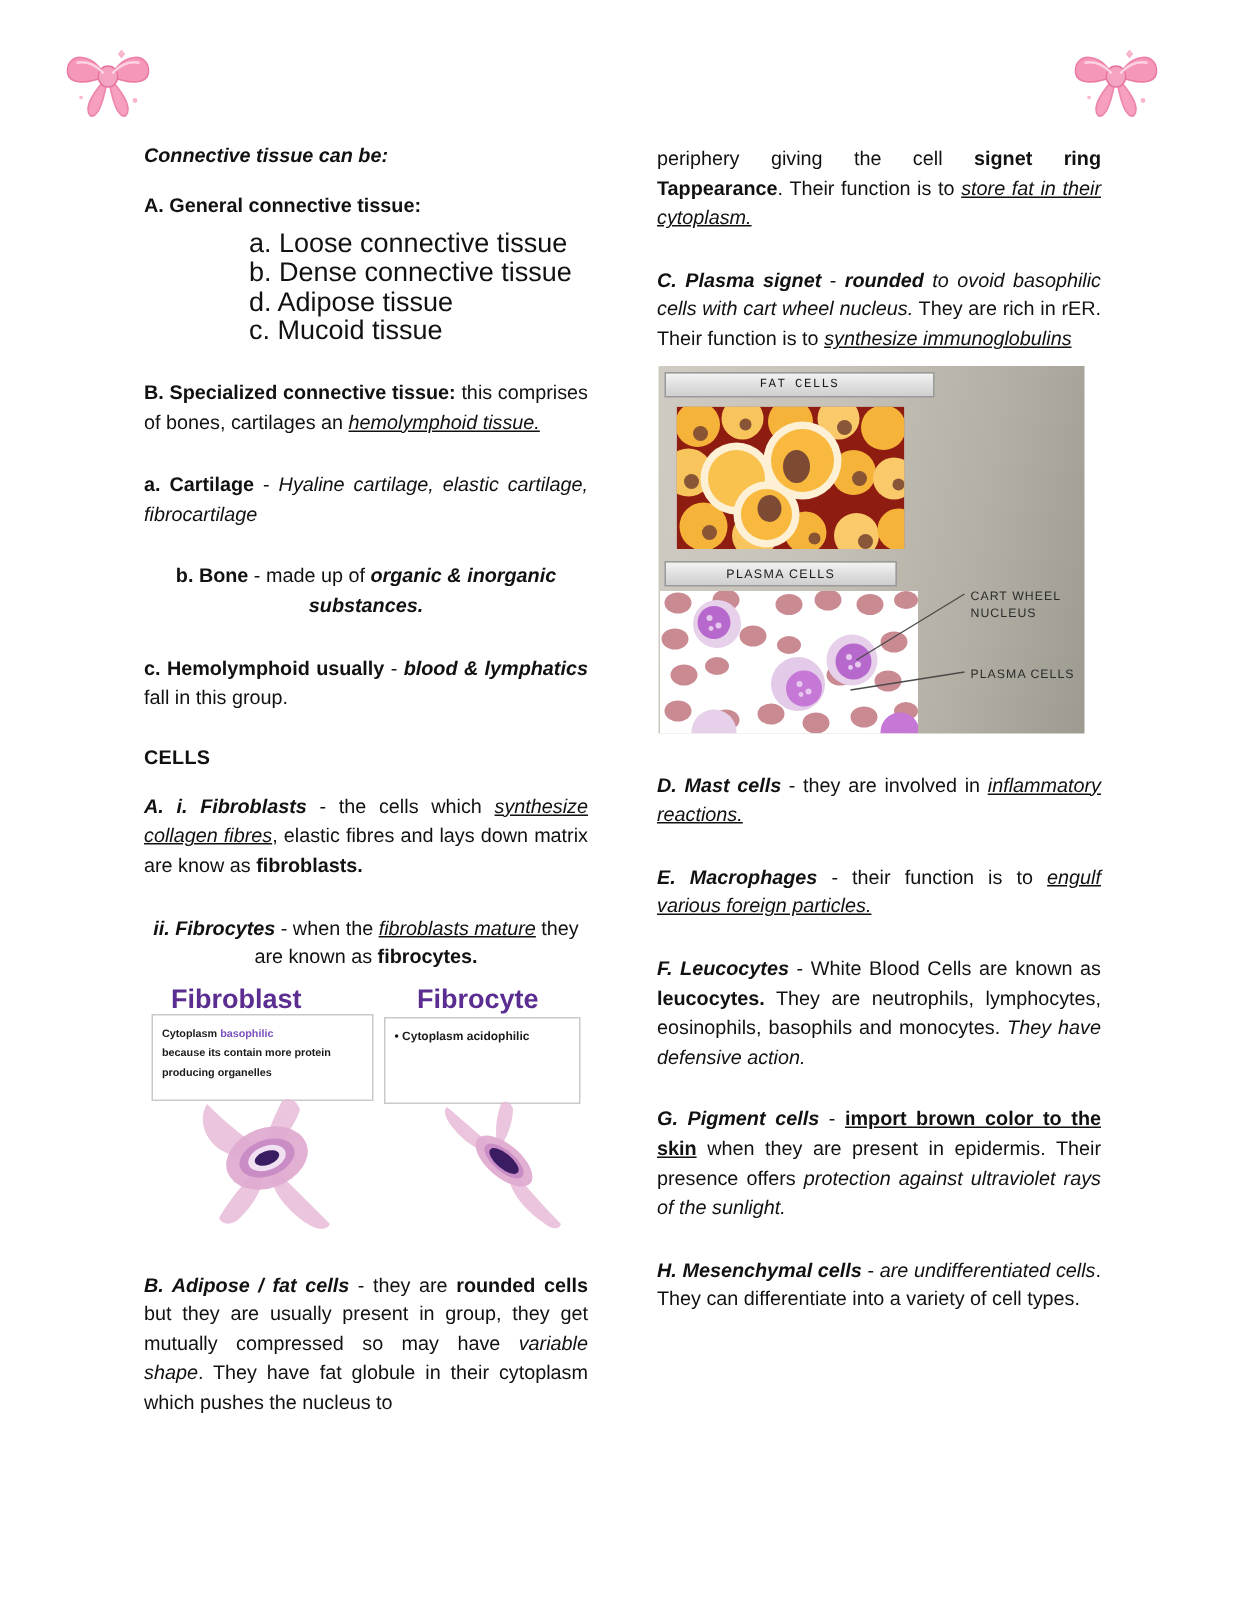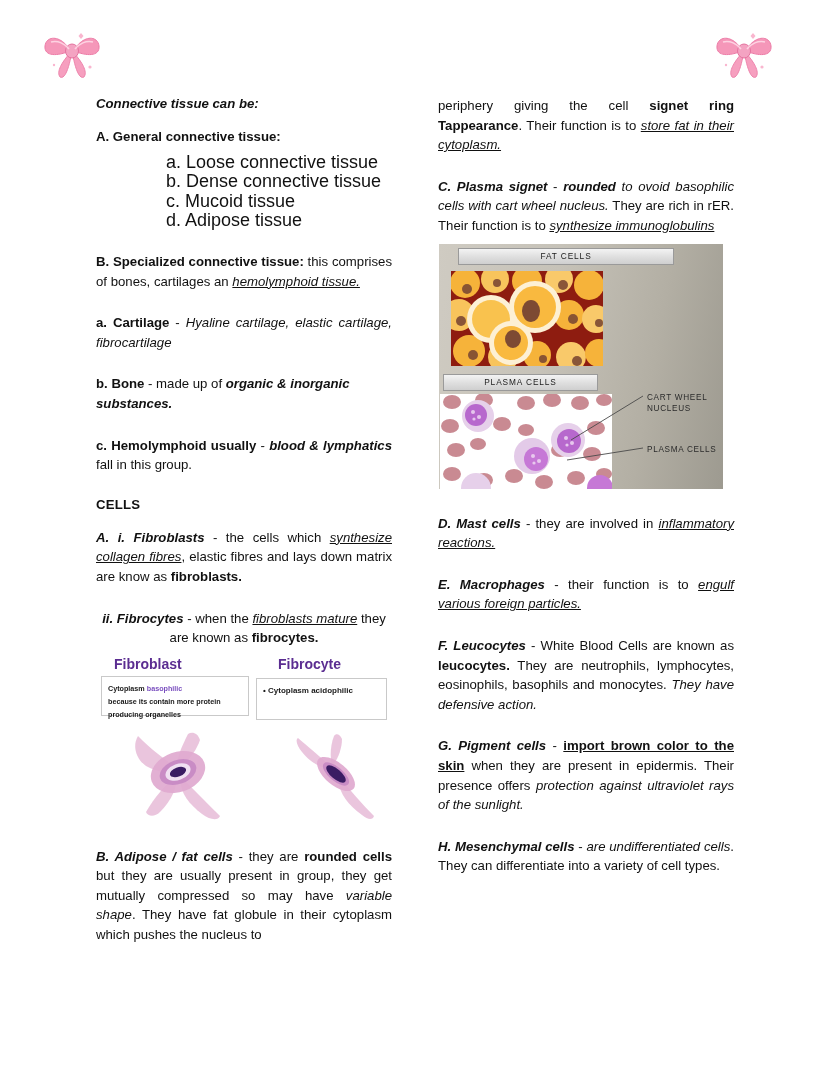--- a/index.html
+++ b/index.html
@@ -30,40 +30,40 @@
   .ub{font-weight:bold;text-decoration:underline;}
 
   .hd{font-size:13.2px;font-weight:bold;font-style:italic;margin:0;}
   .headcells{font-size:13.2px;font-weight:bold;margin:0;letter-spacing:.2px;}
 
   ul.sub{list-style:none;margin:4px 0 0 0;padding:0 0 0 70px;}
   ul.sub li{font-size:18px;line-height:19.6px;}
 
   
   .fbfig{position:relative;width:296px;height:170px;margin-top:8px;}
-  .fbfig .ttl{position:absolute;font-weight:bold;font-size:14px;color:#5b2d91;}
+  .fbfig .ttl{position:absolute;font-weight:bold;font-size:18px;color:#5b2d91;}
   .fbfig .ttl.a{left:18px;top:0;}
   .fbfig .ttl.b{left:182px;top:0;}
   .fbbox{position:absolute;border:1px solid #c9c9c9;background:#fff;
          font-size:7.2px;font-weight:bold;color:#1a1a1a;line-height:13px;
          padding:5px 6px;box-sizing:border-box;}
-  .fbbox.a{left:5px;top:20px;width:148px;height:40px;}
-  .fbbox.b{left:160px;top:22px;width:131px;height:42px;font-size:8px;}
+  .fbbox.a{left:5px;top:20px;width:148px;height:58px;}
+  .fbbox.b{left:160px;top:22px;width:131px;height:58px;font-size:8px;}
   .bas{color:#7a4fbf;}
   .cellpic{position:absolute;}
   svg.spindle{overflow:visible;}
 
   
   .histo{position:relative;width:284px;height:245px;margin:8px 0 4px 1px;
          background:linear-gradient(100deg,#cfcbc2 0%,#c6c2b8 38%,#b3afa4 72%,#9d9a90 100%);}
   .cap{position:absolute;box-sizing:border-box;border:1px solid #9a9a9a;
        background:linear-gradient(#f3f3f3,#dedede 55%,#cfcfcf);
        font-size:8.3px;letter-spacing:.9px;color:#1b1b1b;text-align:center;
        line-height:15px;font-weight:500;}
-  .cap.fat{left:19px;top:4px;width:216px;height:17px;}
+  .cap.fat{left:4px;top:4px;width:180px;height:17px;font-family:Liberation Mono, monospace;}
   .cap.plasma{left:4px;top:130px;width:155px;height:17px;}
   .panel{position:absolute;overflow:hidden;}
   .panel.fat{left:12px;top:27px;width:152px;height:95px;}
   .panel.plasma{left:1px;top:150px;width:172px;height:95px;background:#fff;}
   .lbl{position:absolute;font-size:8.2px;letter-spacing:.7px;color:#2b2b2b;
        line-height:11px;}
   .lbl.cw{left:208px;top:148px;}
   .lbl.pc{left:208px;top:200px;}
   .leader{position:absolute;stroke:#4a4a4a;stroke-width:.9;fill:none;}
 </style>
@@ -112,39 +112,39 @@
 
     <div class="gap"></div>
 
     <p class="t" style="text-align:left">
       <b>A. General connective tissue:</b>
     </p>
 
     <ul class="sub">
       <li>a. Loose connective tissue</li>
       <li>b. Dense connective tissue</li>
+      <li>d. Adipose tissue</li>
       <li>c. Mucoid tissue</li>
-      <li>d. Adipose tissue</li>
     </ul>
 
     <div class="gap-l"></div>
 
     <p class="t">
       <b>B. Specialized connective tissue:</b><span> this comprises of bones, cartilages an </span><span class="ui">hemolymphoid tissue.</span>
     </p>
 
     <div class="gap"></div>
 
     <p class="t">
       <b>a. Cartilage</b><span> - </span><i>Hyaline cartilage, elastic cartilage, fibrocartilage</i>
     </p>
 
     <div class="gap"></div>
 
-    <p class="t" style="text-align:left">
+    <p class="t" style="text-align:center">
       <b>b. Bone</b><span> - made up of </span><span class="bi">organic &amp; inorganic substances.</span>
     </p>
 
     <div class="gap"></div>
 
     <p class="t">
       <b>c. Hemolymphoid usually</b><span> - </span><span class="bi">blood &amp; lymphatics</span><span> fall in this group.</span>
     </p>
 
     <div class="gap"></div>

